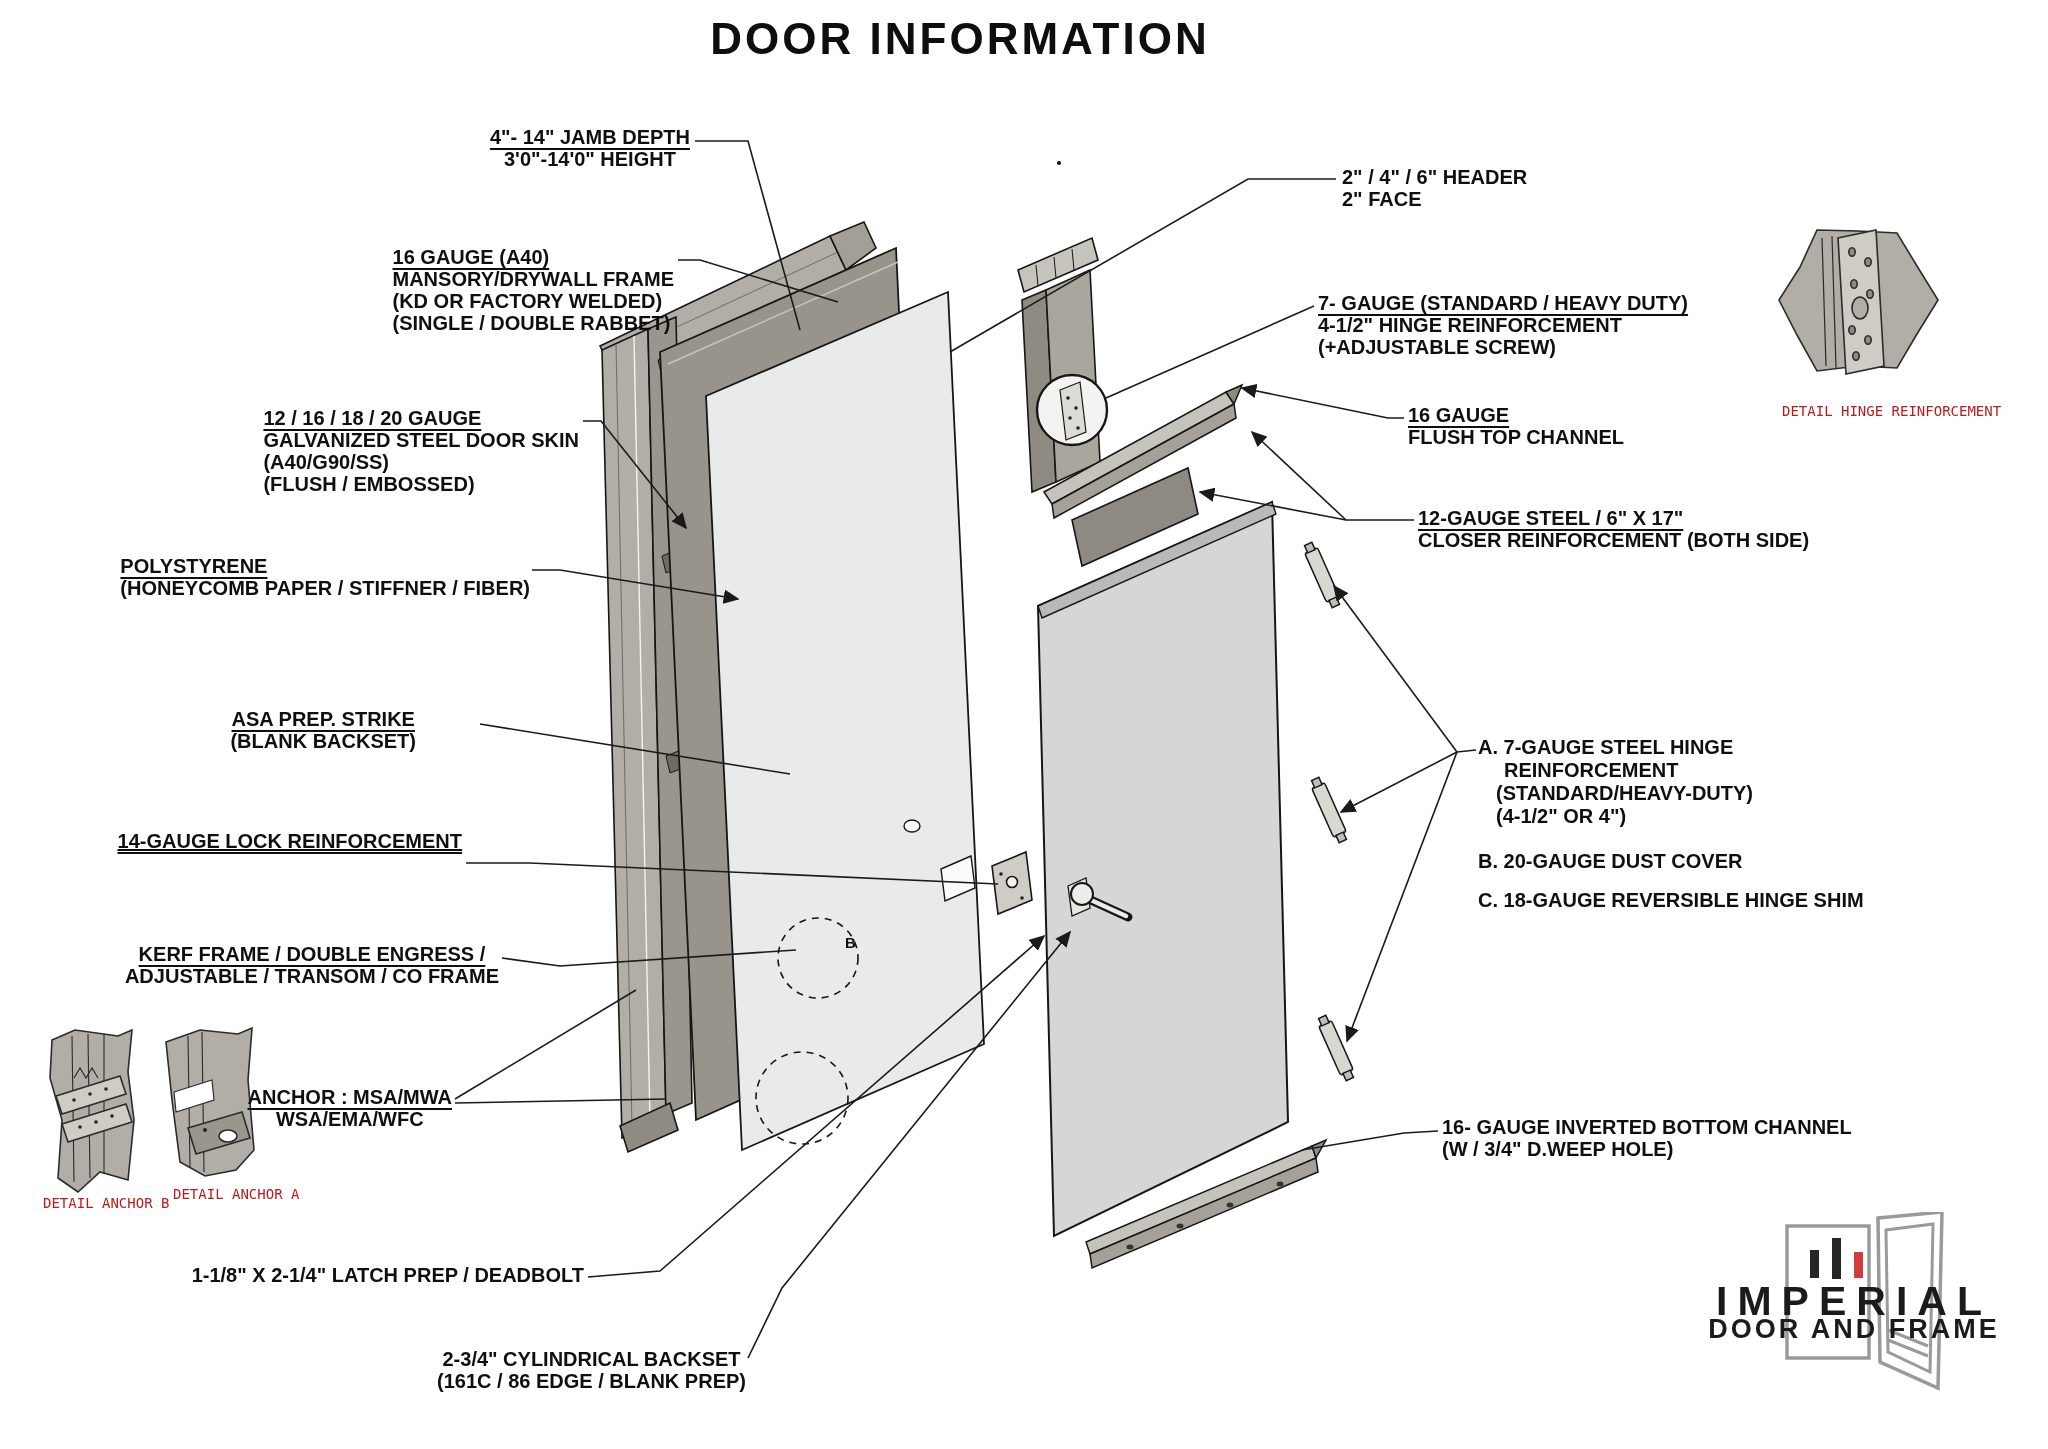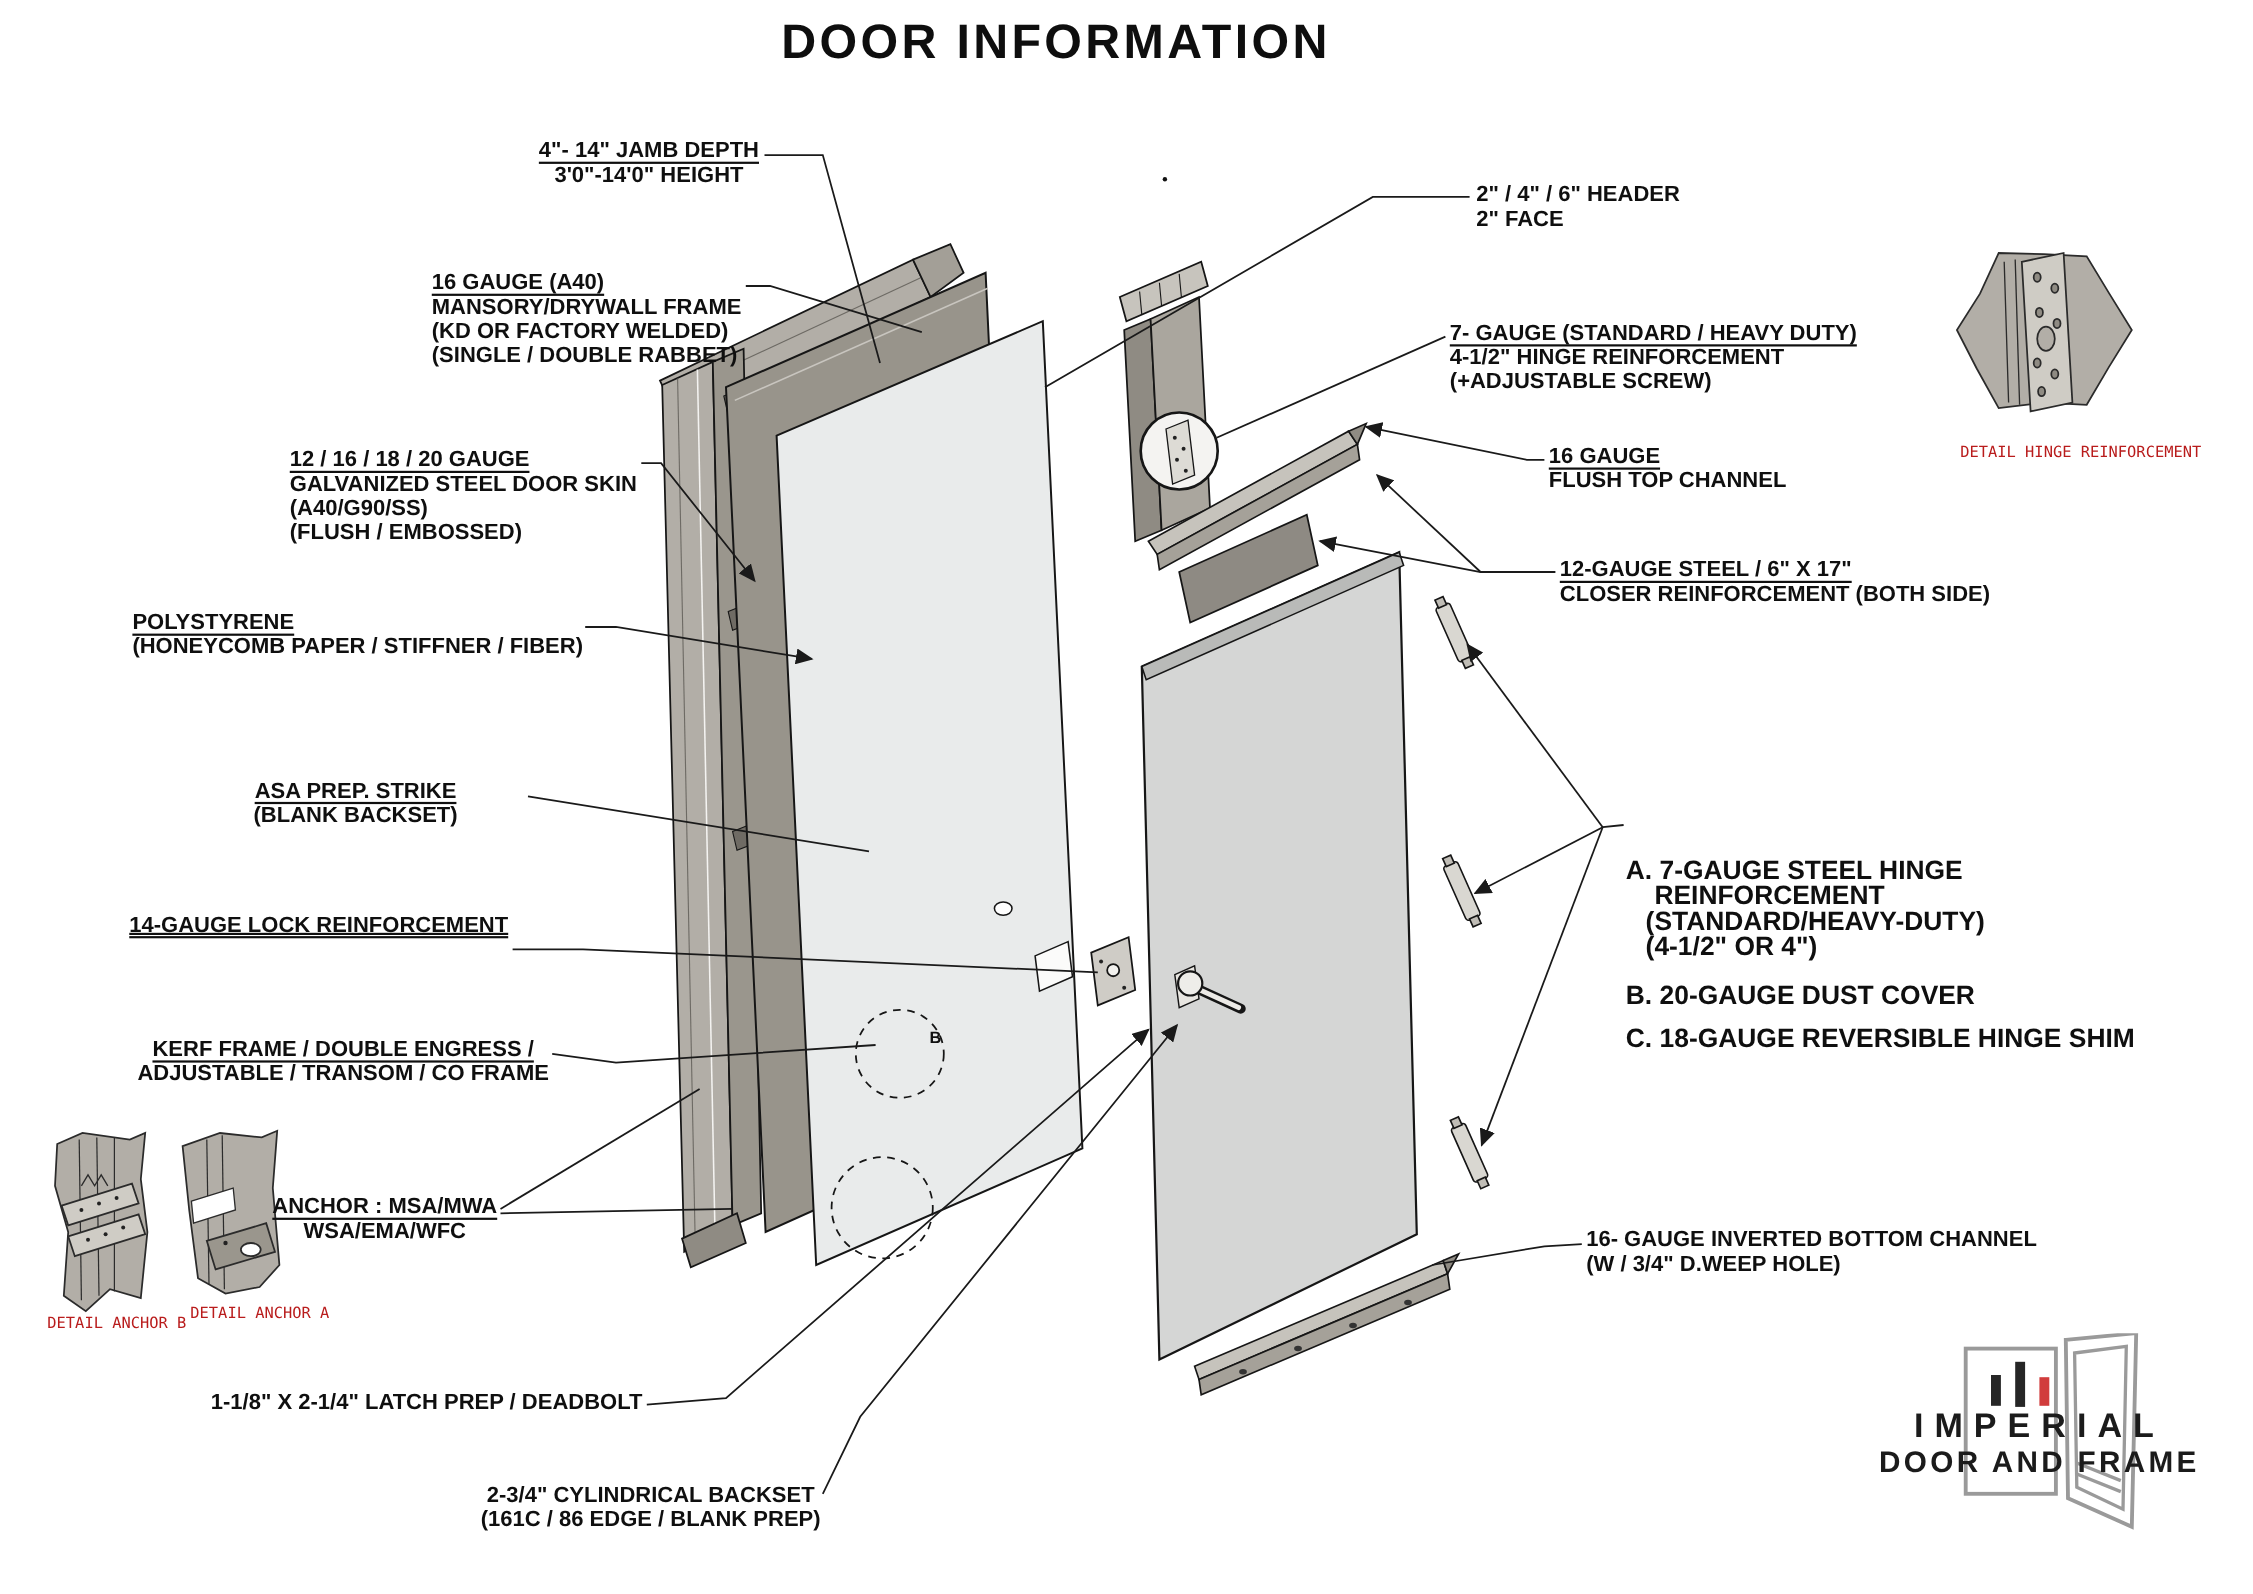--- a/index.html
+++ b/index.html
@@ -10,28 +10,28 @@
          font-size:44px;font-weight:bold;letter-spacing:3px;color:#0e0e0e;}
   .callout{position:absolute;font-weight:bold;font-size:20px;line-height:22px;
            white-space:nowrap;color:#0f0f0f;}
   .callout div{white-space:nowrap;}
   .ra{text-align:left;}
   .ca{text-align:center;}
   .la{text-align:left;}
   .u{text-decoration:underline;text-underline-offset:4px;text-decoration-thickness:2px;}
   .cad{position:absolute;font-family:"DejaVu Sans Mono", monospace;font-size:14px;
        font-weight:normal;color:#b91c1c;letter-spacing:0px;white-space:nowrap;}
-  .abc{position:absolute;font-weight:bold;font-size:24px;line-height:23px;color:#0f0f0f;white-space:nowrap;margin-top:44px;}
+  .abc{position:absolute;font-weight:bold;font-size:20px;line-height:23px;color:#0f0f0f;white-space:nowrap;}
   .abc .ind1{padding-left:26px;}
   .abc .ind2{padding-left:18px;}
   .abc .gapA{margin-top:22px;}
   .abc .gapB{margin-top:16px;}
   .logo{position:absolute;left:1690px;top:1212px;width:350px;height:200px;}
   .logo .word{position:absolute;left:6px;top:66px;width:316px;text-align:center;
-              font-size:31px;font-weight:bold;letter-spacing:10px;color:#1b1b1b;}
+              font-size:41px;font-weight:bold;letter-spacing:10px;color:#1b1b1b;}
   .logo .tag{position:absolute;left:6px;top:102px;width:316px;text-align:center;
              font-size:27px;font-weight:bold;letter-spacing:3px;color:#1b1b1b;}
   .dot{position:absolute;left:1057px;top:161px;width:4px;height:4px;background:#111;border-radius:50%;}
 </style>
 </head>
 <body>
 
 <div class="canvas">
 
   <svg class="art" width="2048" height="1449" viewBox="0 0 2048 1449">

